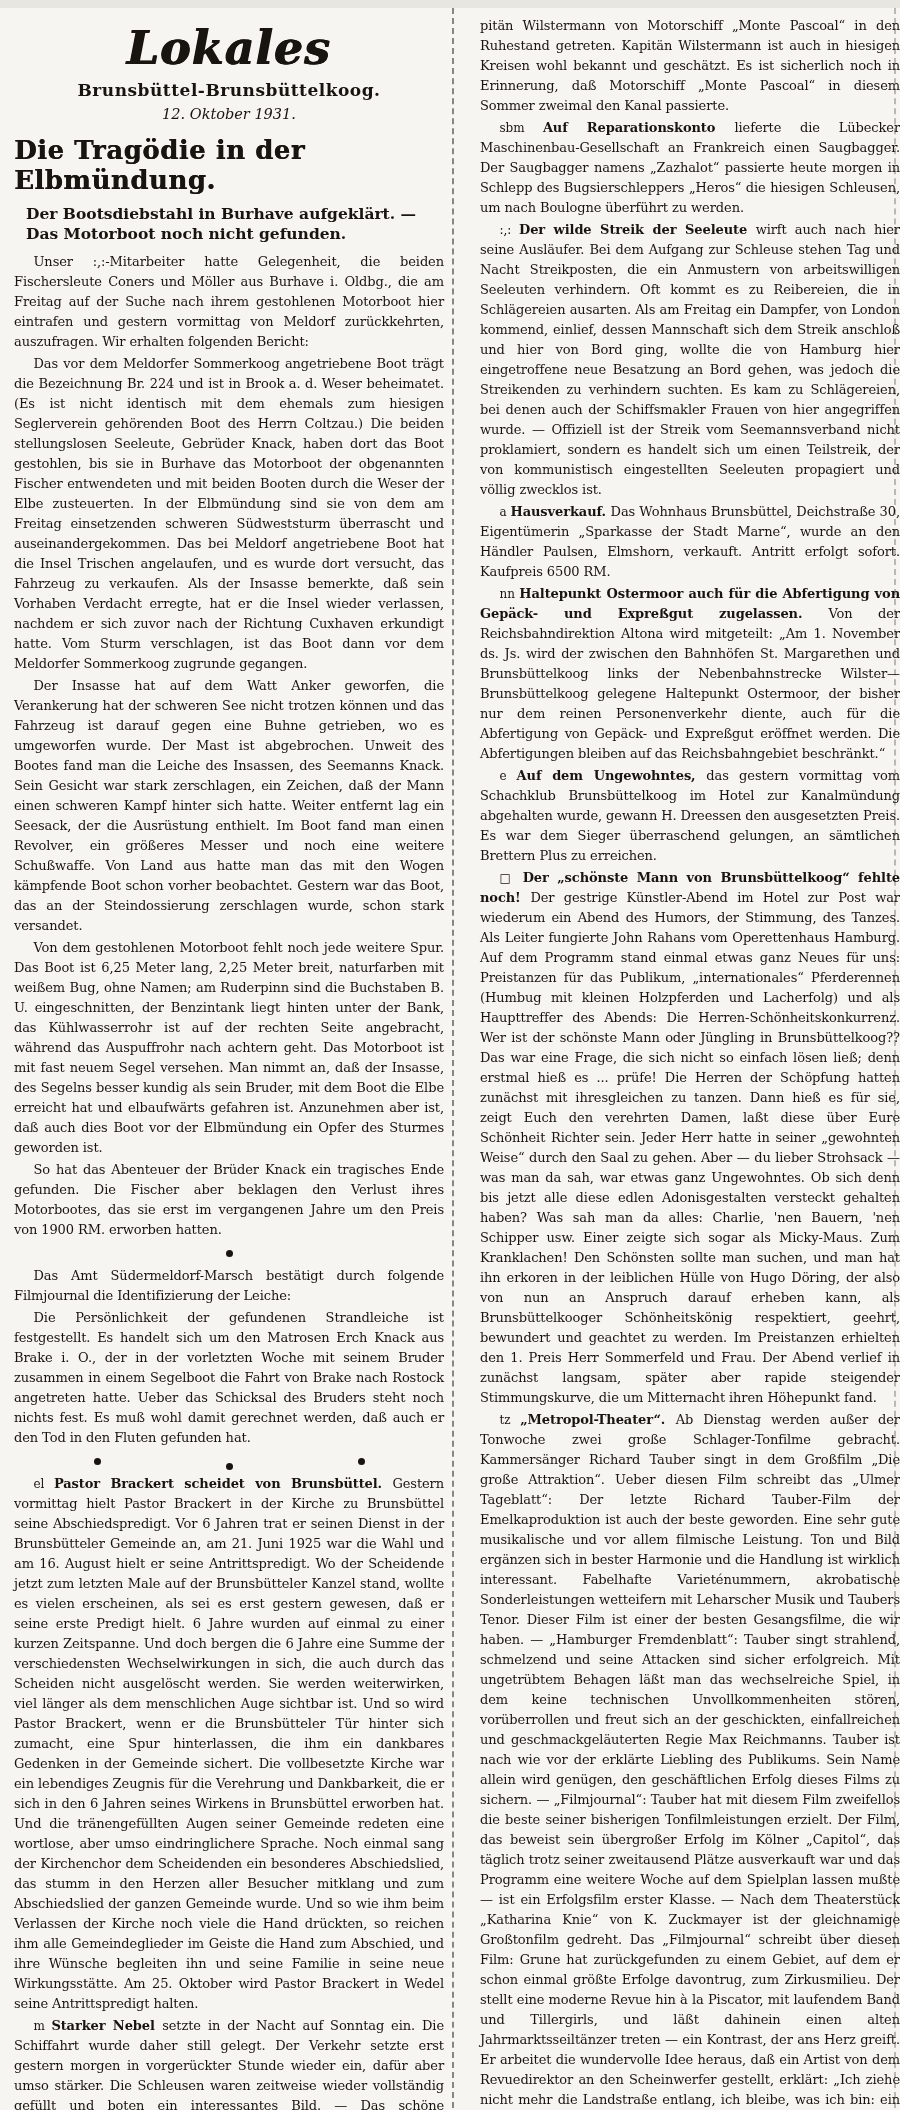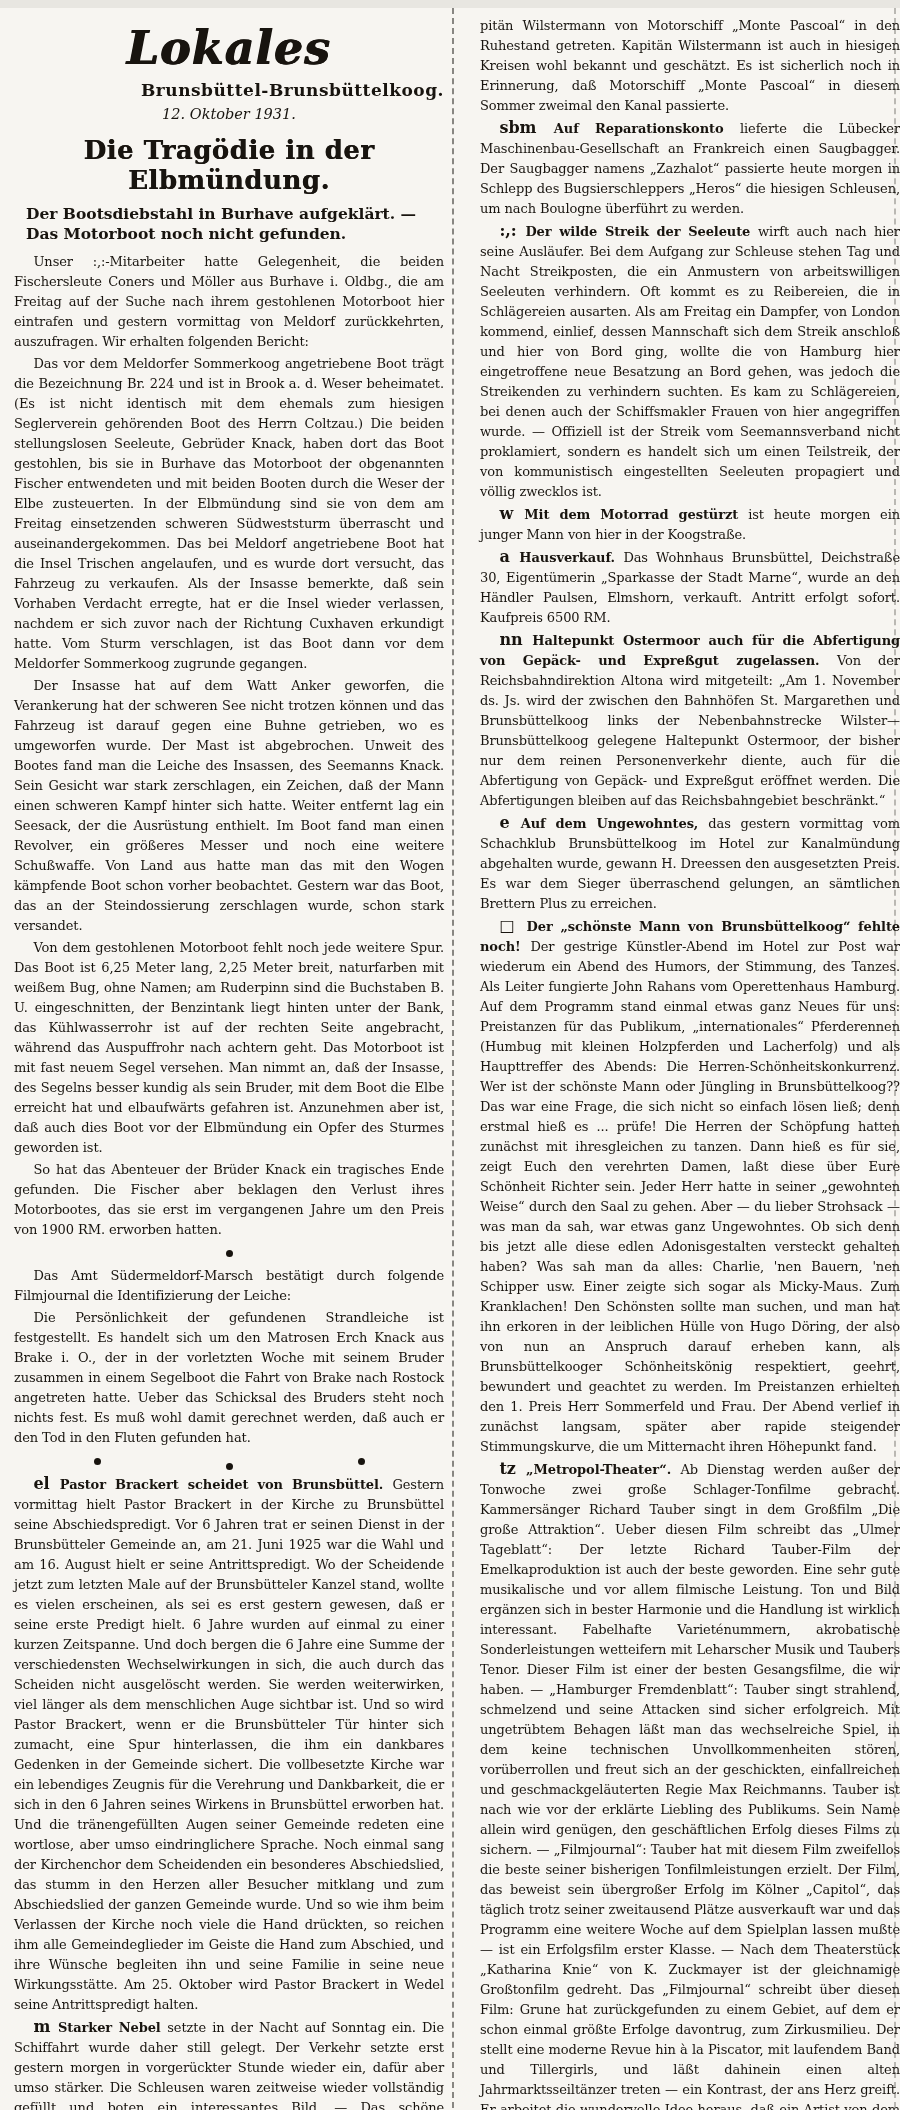--- a/index.html
+++ b/index.html
@@ -24,37 +24,37 @@
     position:absolute;top:0;bottom:0;left:894px;width:0;
     border-left:2px dashed rgba(45,42,38,.30);
   }
   
   .masthead{text-align:center;}
   .masthead-title{
     font-size:46px;line-height:1.05;font-weight:bold;font-style:italic;
     letter-spacing:1px;margin:6px 0 8px 0;
     text-shadow:0.6px 0 0 #18140f, -0.6px 0 0 #18140f;
   }
-  .masthead-sub{font-size:17px;font-weight:bold;letter-spacing:.5px;margin:0 0 6px 0;text-align:right;}
+  .masthead-sub{font-size:17px;font-weight:bold;letter-spacing:.5px;margin:0 0 6px 0;}
   .masthead-date{font-size:14.5px;margin:0 0 14px 0;font-style:italic;}
   
   .headline{
-    text-align:center;font-size:26px;font-weight:bold;letter-spacing:.5px;
+    text-align:left;font-size:26px;font-weight:bold;letter-spacing:.5px;
     margin:6px 0 8px 0;line-height:1.15;
     text-shadow:0.4px 0 0 #18140f;
   }
   .subheadline{
     text-align:left;font-size:15.5px;font-weight:bold;line-height:1.3;
     margin:0 0 8px 0;padding:0 12px;
   }
   
   .flow{font-size:13px;line-height:20px;text-align:justify;letter-spacing:-.1px;}
   .flow p.para{margin:0 0 2px 0;text-indent:1.5em;}
   .flow p.para.cont{text-indent:0;}
-  .sig{font-weight:bold;font-size:16px;}
+  .sig{font-weight:normal;font-size:12px;}
   .lead{font-weight:bold;}
   
   .divider{display:flex;justify-content:center;align-items:center;height:22px;margin:2px 0;}
   .divider .dot{width:7px;height:7px;border-radius:50%;background:#18140f;display:inline-block;}
   .divider.three-dots{gap:125px;}
   .divider.three-dots .dot:nth-child(2){transform:translateY(5px);}
 </style>
 </head>
 <body>
 
@@ -90,21 +90,20 @@
         <p class="para"><span class="sig">el </span><span class="lead">Pastor Brackert scheidet von Brunsbüttel. </span>Gestern vormittag hielt Pastor Brackert in der Kirche zu Brunsbüttel seine Abschiedspredigt. Vor 6 Jahren trat er seinen Dienst in der Brunsbütteler Gemeinde an, am 21. Juni 1925 war die Wahl und am 16. August hielt er seine Antrittspredigt. Wo der Scheidende jetzt zum letzten Male auf der Brunsbütteler Kanzel stand, wollte es vielen erscheinen, als sei es erst gestern gewesen, daß er seine erste Predigt hielt. 6 Jahre wurden auf einmal zu einer kurzen Zeitspanne. Und doch bergen die 6 Jahre eine Summe der verschiedensten Wechselwirkungen in sich, die auch durch das Scheiden nicht ausgelöscht werden. Sie werden weiterwirken, viel länger als dem menschlichen Auge sichtbar ist. Und so wird Pastor Brackert, wenn er die Brunsbütteler Tür hinter sich zumacht, eine Spur hinterlassen, die ihm ein dankbares Gedenken in der Gemeinde sichert. Die vollbesetzte Kirche war ein lebendiges Zeugnis für die Verehrung und Dankbarkeit, die er sich in den 6 Jahren seines Wirkens in Brunsbüttel erworben hat. Und die tränengefüllten Augen seiner Gemeinde redeten eine wortlose, aber umso eindringlichere Sprache. Noch einmal sang der Kirchenchor dem Scheidenden ein besonderes Abschiedslied, das stumm in den Herzen aller Besucher mitklang und zum Abschiedslied der ganzen Gemeinde wurde. Und so wie ihm beim Verlassen der Kirche noch viele die Hand drückten, so reichen ihm alle Gemeindeglieder im Geiste die Hand zum Abschied, und ihre Wünsche begleiten ihn und seine Familie in seine neue Wirkungsstätte. Am 25. Oktober wird Pastor Brackert in Wedel seine Antrittspredigt halten.</p>
         <p class="para"><span class="sig">m </span><span class="lead">Starker Nebel </span>setzte in der Nacht auf Sonntag ein. Die Schiffahrt wurde daher still gelegt. Der Verkehr setzte erst gestern morgen in vorgerückter Stunde wieder ein, dafür aber umso stärker. Die Schleusen waren zeitweise wieder vollständig gefüllt und boten ein interessantes Bild. — Das schöne Herbstwetter hatte einen sehr regen Ortsverkehr herbeigeführt.</p>
       </div>
   </div>
 
   <div class="col col-right">
     <div class="flow">
         <p class="para cont">pitän Wilstermann von Motorschiff „Monte Pascoal“ in den Ruhestand getreten. Kapitän Wilstermann ist auch in hiesigen Kreisen wohl bekannt und geschätzt. Es ist sicherlich noch in Erinnerung, daß Motorschiff „Monte Pascoal“ in diesem Sommer zweimal den Kanal passierte.</p>
         <p class="para"><span class="sig">sbm </span><span class="lead">Auf Reparationskonto </span>lieferte die Lübecker Maschinenbau-Gesellschaft an Frankreich einen Saugbagger. Der Saugbagger namens „Zazhalot“ passierte heute morgen in Schlepp des Bugsierschleppers „Heros“ die hiesigen Schleusen, um nach Boulogne überführt zu werden.</p>
         <p class="para"><span class="sig">:,: </span><span class="lead">Der wilde Streik der Seeleute </span>wirft auch nach hier seine Ausläufer. Bei dem Aufgang zur Schleuse stehen Tag und Nacht Streikposten, die ein Anmustern von arbeitswilligen Seeleuten verhindern. Oft kommt es zu Reibereien, die in Schlägereien ausarten. Als am Freitag ein Dampfer, von London kommend, einlief, dessen Mannschaft sich dem Streik anschloß und hier von Bord ging, wollte die von Hamburg hier eingetroffene neue Besatzung an Bord gehen, was jedoch die Streikenden zu verhindern suchten. Es kam zu Schlägereien, bei denen auch der Schiffsmakler Frauen von hier angegriffen wurde. — Offiziell ist der Streik vom Seemannsverband nicht proklamiert, sondern es handelt sich um einen Teilstreik, der von kommunistisch eingestellten Seeleuten propagiert und völlig zwecklos ist.</p>
-        <p class="para"><span class="sig">w </span><span class="lead">Mit dem Motorrad gestürzt </span>ist heute morgen ein junger Mann von hier in der Koogstraße.</p>
         <p class="para"><span class="sig">a </span><span class="lead">Hausverkauf. </span>Das Wohnhaus Brunsbüttel, Deichstraße 30, Eigentümerin „Sparkasse der Stadt Marne“, wurde an den Händler Paulsen, Elmshorn, verkauft. Antritt erfolgt sofort. Kaufpreis 6500 RM.</p>
         <p class="para"><span class="sig">nn </span><span class="lead">Haltepunkt Ostermoor auch für die Abfertigung von Gepäck- und Expreßgut zugelassen. </span>Von der Reichsbahndirektion Altona wird mitgeteilt: „Am 1. November ds. Js. wird der zwischen den Bahnhöfen St. Margarethen und Brunsbüttelkoog links der Nebenbahnstrecke Wilster—Brunsbüttelkoog gelegene Haltepunkt Ostermoor, der bisher nur dem reinen Personenverkehr diente, auch für die Abfertigung von Gepäck- und Expreßgut eröffnet werden. Die Abfertigungen bleiben auf das Reichsbahngebiet beschränkt.“</p>
         <p class="para"><span class="sig">e </span><span class="lead">Auf dem Ungewohntes, </span>das gestern vormittag vom Schachklub Brunsbüttelkoog im Hotel zur Kanalmündung abgehalten wurde, gewann H. Dreessen den ausgesetzten Preis. Es war dem Sieger überraschend gelungen, an sämtlichen Brettern Plus zu erreichen.</p>
         <p class="para"><span class="sig">□ </span><span class="lead">Der „schönste Mann von Brunsbüttelkoog“ fehlte noch! </span>Der gestrige Künstler-Abend im Hotel zur Post war wiederum ein Abend des Humors, der Stimmung, des Tanzes. Als Leiter fungierte John Rahans vom Operettenhaus Hamburg. Auf dem Programm stand einmal etwas ganz Neues für uns: Preistanzen für das Publikum, „internationales“ Pferderennen (Humbug mit kleinen Holzpferden und Lacherfolg) und als Haupttreffer des Abends: Die Herren-Schönheitskonkurrenz. Wer ist der schönste Mann oder Jüngling in Brunsbüttelkoog?? Das war eine Frage, die sich nicht so einfach lösen ließ; denn erstmal hieß es ... prüfe! Die Herren der Schöpfung hatten zunächst mit ihresgleichen zu tanzen. Dann hieß es für sie, zeigt Euch den verehrten Damen, laßt diese über Eure Schönheit Richter sein. Jeder Herr hatte in seiner „gewohnten Weise“ durch den Saal zu gehen. Aber — du lieber Strohsack — was man da sah, war etwas ganz Ungewohntes. Ob sich denn bis jetzt alle diese edlen Adonisgestalten versteckt gehalten haben? Was sah man da alles: Charlie, 'nen Bauern, 'nen Schipper usw. Einer zeigte sich sogar als Micky-Maus. Zum Kranklachen! Den Schönsten sollte man suchen, und man hat ihn erkoren in der leiblichen Hülle von Hugo Döring, der also von nun an Anspruch darauf erheben kann, als Brunsbüttelkooger Schönheitskönig respektiert, geehrt, bewundert und geachtet zu werden. Im Preistanzen erhielten den 1. Preis Herr Sommerfeld und Frau. Der Abend verlief in zunächst langsam, später aber rapide steigender Stimmungskurve, die um Mitternacht ihren Höhepunkt fand.</p>
         <p class="para"><span class="sig">tz </span><span class="lead">„Metropol-Theater“. </span>Ab Dienstag werden außer der Tonwoche zwei große Schlager-Tonfilme gebracht. Kammersänger Richard Tauber singt in dem Großfilm „Die große Attraktion“. Ueber diesen Film schreibt das „Ulmer Tageblatt“: Der letzte Richard Tauber-Film der Emelkaproduktion ist auch der beste geworden. Eine sehr gute musikalische und vor allem filmische Leistung. Ton und Bild ergänzen sich in bester Harmonie und die Handlung ist wirklich interessant. Fabelhafte Varieténummern, akrobatische Sonderleistungen wetteifern mit Leharscher Musik und Taubers Tenor. Dieser Film ist einer der besten Gesangsfilme, die wir haben. — „Hamburger Fremdenblatt“: Tauber singt strahlend, schmelzend und seine Attacken sind sicher erfolgreich. Mit ungetrübtem Behagen läßt man das wechselreiche Spiel, in dem keine technischen Unvollkommenheiten stören, vorüberrollen und freut sich an der geschickten, einfallreichen und geschmackgeläuterten Regie Max Reichmanns. Tauber ist nach wie vor der erklärte Liebling des Publikums. Sein Name allein wird genügen, den geschäftlichen Erfolg dieses Films zu sichern. — „Filmjournal“: Tauber hat mit diesem Film zweifellos die beste seiner bisherigen Tonfilmleistungen erzielt. Der Film, das beweist sein übergroßer Erfolg im Kölner „Capitol“, das täglich trotz seiner zweitausend Plätze ausverkauft war und das Programm eine weitere Woche auf dem Spielplan lassen mußte — ist ein Erfolgsfilm erster Klasse. — Nach dem Theaterstück „Katharina Knie“ von K. Zuckmayer ist der gleichnamige Großtonfilm gedreht. Das „Filmjournal“ schreibt über diesen Film: Grune hat zurückgefunden zu einem Gebiet, auf dem er schon einmal größte Erfolge davontrug, zum Zirkusmilieu. Der stellt eine moderne Revue hin à la Piscator, mit laufendem Band und Tillergirls, und läßt dahinein einen alten Jahrmarktsseiltänzer treten — ein Kontrast, der ans Herz greift. Er arbeitet die wundervolle Idee heraus, daß ein Artist von dem Revuedirektor an den Scheinwerfer gestellt, erklärt: „Ich ziehe nicht mehr die Landstraße entlang, ich bleibe, was ich bin: ein Arbeiter!“. Und photographiert ist dieser Film ganz ausgezeichnet. — „Berliner Tageblatt“: Spielszenen von großer Eindringlichkeit — so die Sterbeszene des alten Knie — und technisch Hervorragendes, wie die Turbulenz eines großstädtischen Rummelplatzes oder die supermaschinelle Bühne des Großstadtvarietés. Der Bildschnitt ist erstaunlich präzis, die Einstellungen sind durchweg interessant und gut gesehen. Die Photographie Karl Hasselmanns tadellos.</p>
       </div>
   </div>
 
 </div>
 

